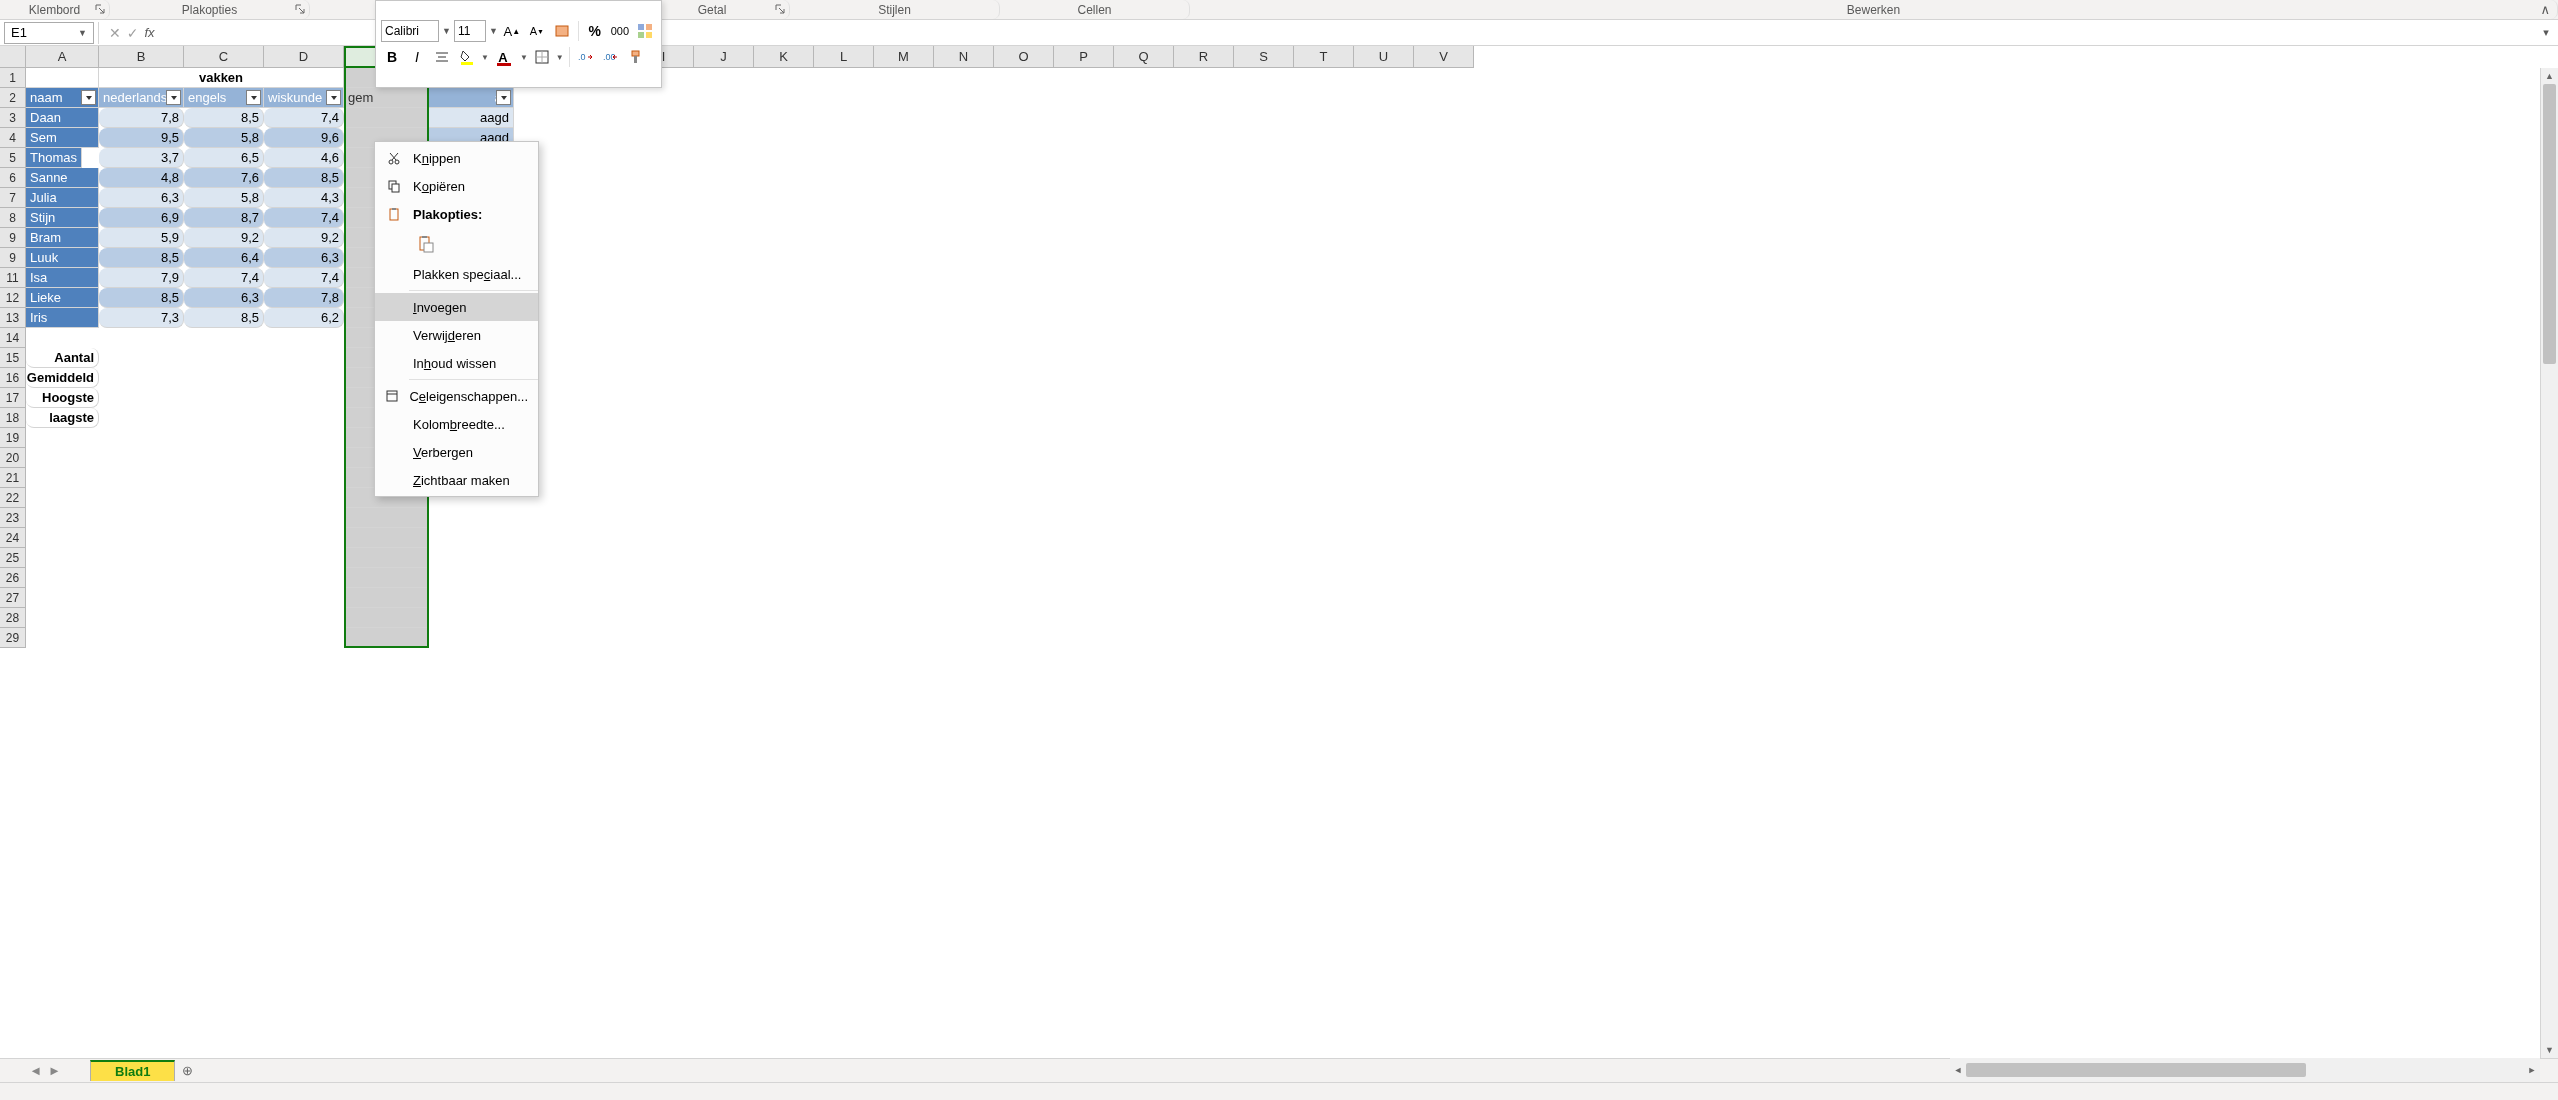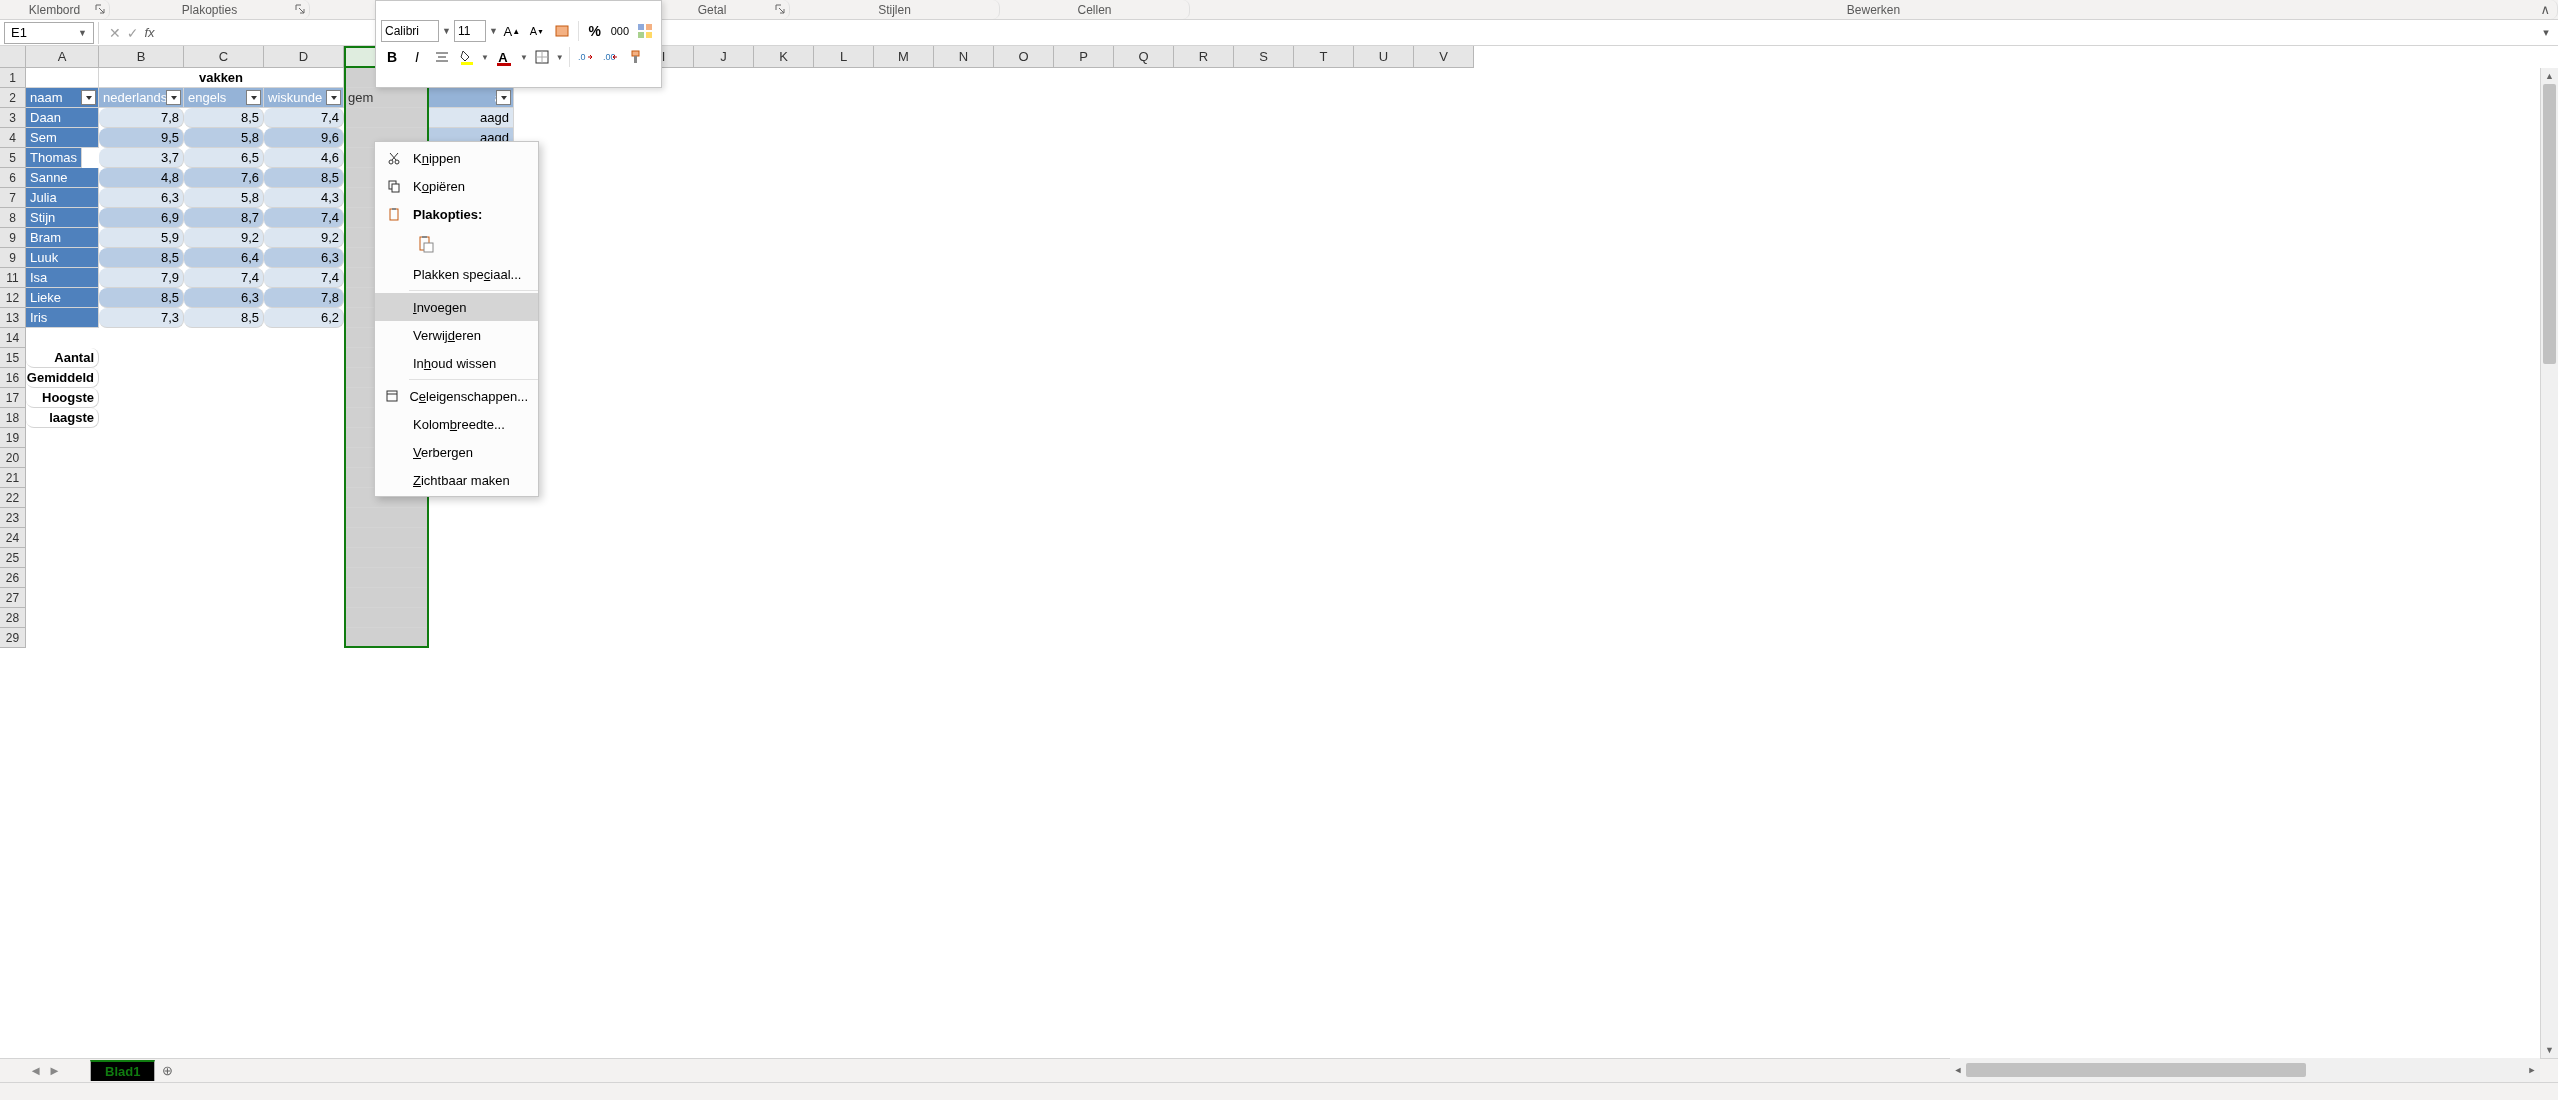--- a/index.html
+++ b/index.html
@@ -64,21 +64,21 @@
 .cm-item .ico { width: 18px; display: flex; justify-content: center; }
 .cm-item .txt { flex: 1; }
 .cm-item.bold .txt { font-weight: 700; }
 .cm-indent { padding-left: 38px; height: 32px; display: flex; align-items: center; }
 .cm-paste-opt { width: 26px; height: 26px; border: 1px solid transparent; display: flex; align-items: center; justify-content: center; border-radius: 2px; }
 .cm-sep { height: 1px; background: #e0e0e0; margin: 2px 0 2px 34px; }
 
 
 .sheet-bar { position: absolute; bottom: 18px; left: 0; right: 0; height: 24px; background: #f3f2f1; border-top: 1px solid #d4d4d4; display: flex; align-items: center; font-size: 13px; }
 .sheet-nav { width: 90px; display: flex; justify-content: center; gap: 6px; color: #888; }
-.sheet-tab { padding: 2px 14px; background: #000000; border: 1px solid #aeaeae; border-bottom: none; border-top: 2px solid #107c10; color: #107c10; font-weight: 600; }
+.sheet-tab { padding: 2px 24px; background: #fde047; border: 1px solid #aeaeae; border-bottom: none; border-top: 2px solid #107c10; color: #107c10; font-weight: 600; }
 .sheet-add { width: 24px; text-align: center; color: #666; }
 
 
 .status-bar { position: absolute; bottom: 0; left: 0; right: 0; height: 18px; background: #f3f2f1; border-top: 1px solid #d4d4d4; }
 
 
 .vscroll { position: absolute; right: 0; top: 68px; width: 18px; bottom: 42px; background: #f0f0f0; border-left: 1px solid #d4d4d4; }
 .vscroll .thumb { position: absolute; left: 2px; right: 2px; top: 16px; height: 280px; background: #c1c1c1; border-radius: 2px; }
 .vscroll .arr { position: absolute; left: 0; right: 0; height: 16px; display: flex; align-items: center; justify-content: center; font-size: 9px; color: #666; }
 .hscroll { position: absolute; bottom: 18px; right: 18px; width: 590px; height: 24px; background: #f0f0f0; display: flex; align-items: center; }

